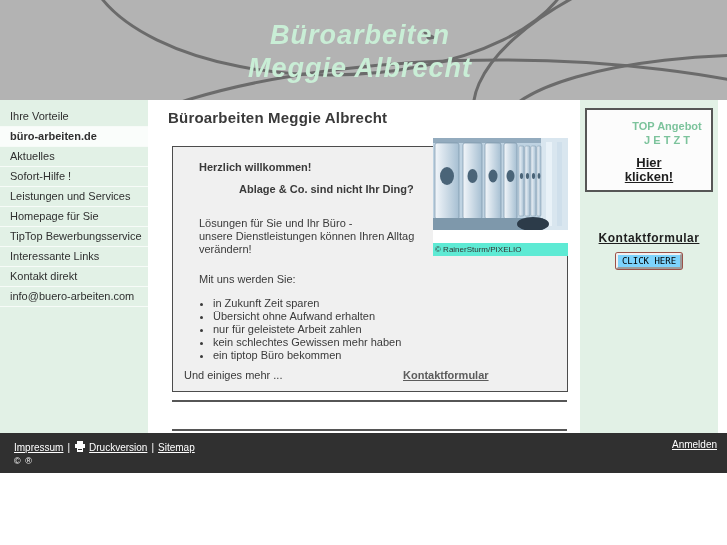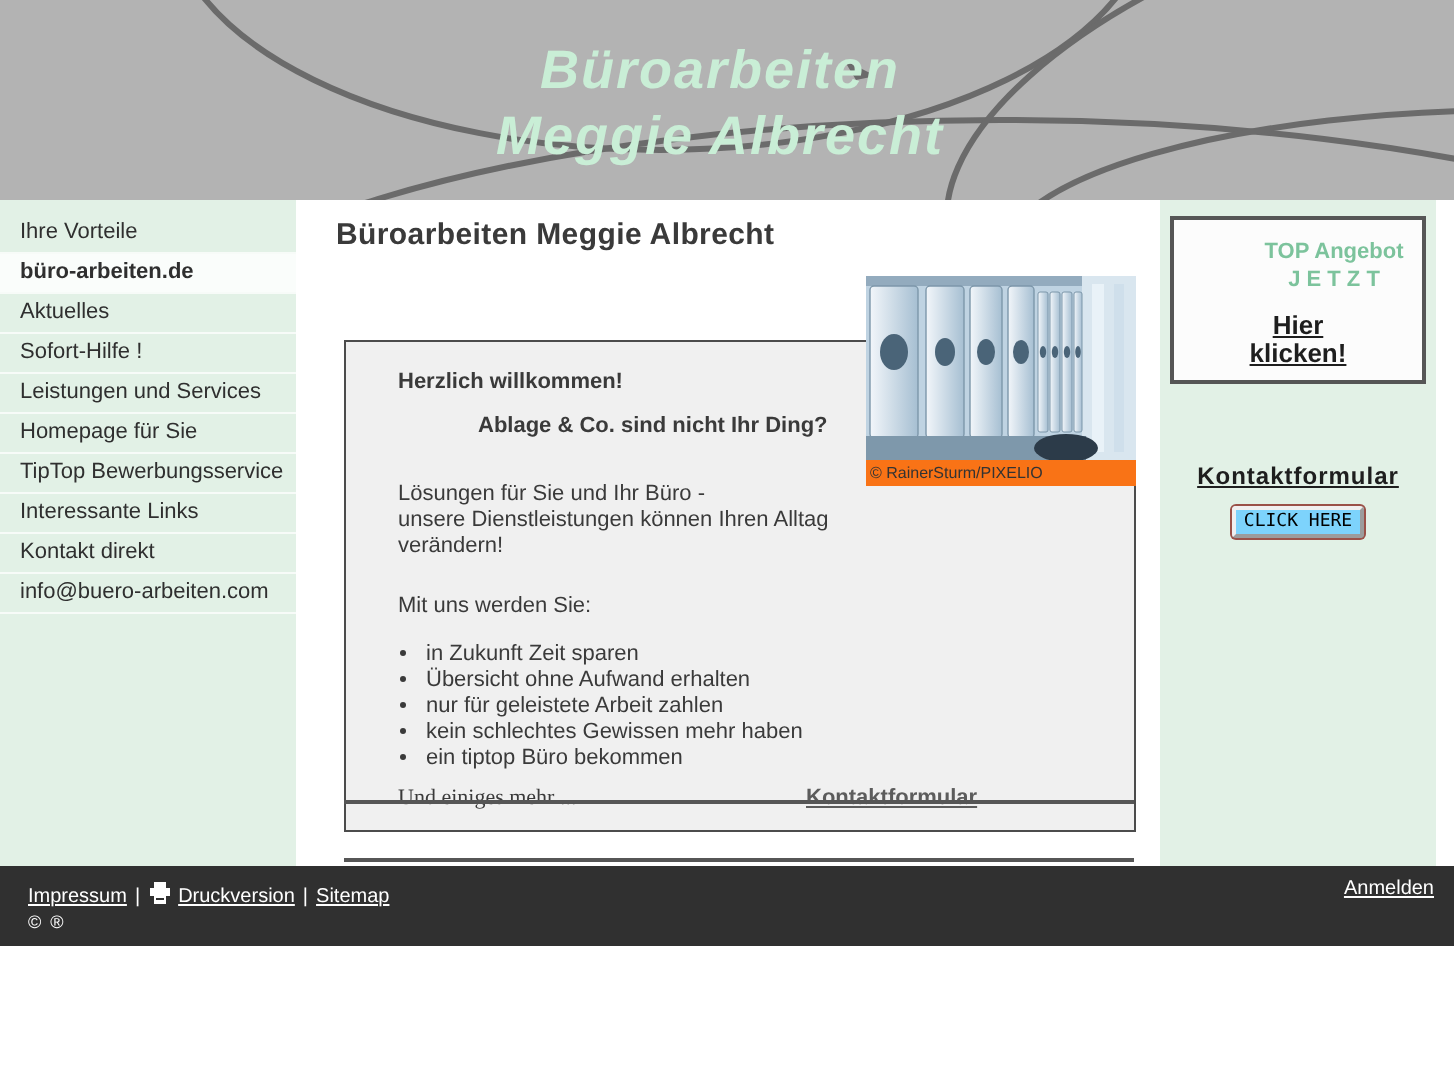--- a/index.html
+++ b/index.html
@@ -31,40 +31,40 @@
   }
   .nav-item.active { background:#fafdfb; font-weight:bold; }
   
   .page-heading {
     position:absolute; left:168px; top:109px; font-size:15px; font-weight:bold;
     color:#3a3a3a; letter-spacing:0.2px;
   }
   .content-box {
     position:absolute; left:172px; top:146px; width:394px; height:244px;
     background:#f0f0f0; border:1px solid #4c4c4c;
-    font-size:11px; color:#3a3a3a;margin-top:24px;
+    font-size:11px; color:#3a3a3a;
   }
   .cb-welcome   { position:absolute; left:26px; top:14px;  font-weight:bold; }
   .cb-question  { position:absolute; left:66px; top:36px;  font-weight:bold; }
   .cb-intro     { position:absolute; left:26px; top:70px;  line-height:13px; }
   .cb-listintro { position:absolute; left:26px; top:126px; }
   .cb-bullets   { position:absolute; left:0;   top:150px; width:370px;
                   margin:0; padding-left:40px; line-height:13px; }
   .cb-bullets li { margin:0; }
-  .cb-more      { position:absolute; left:26px; top:222px;font-family:Liberation Serif, serif; }
+  .cb-more      { position:absolute; left:11px; top:222px; }
   .cb-contact-link {
     position:absolute; left:230px; top:222px; font-weight:bold;
     color:#5c5c5c; text-decoration:underline; cursor:pointer;
   }
   
   .photo-block { position:absolute; left:433px; top:138px; width:135px; background:#ffffff; }
   .photo-block svg { display:block; }
   .photo-caption {
-    height:13px; line-height:13px; background:#f97316; font-size:8px;
-    color:#333333; padding-left:2px;
+    height:13px; line-height:13px; background:#5eead4; font-size:8px;
+    color:#333333; padding-left:2px;margin-top:13px;
   }
   .rule { position:absolute; left:172px; width:395px; border-top:2px solid #565656; }
   .rule-1 { top:400px; } .rule-2 { top:429px; }
   .next-link-wrap { position:absolute; left:172px; top:407px; width:395px; text-align:right;margin-top:40px; }
   .next-link {
     font-size:10px; font-weight:bold; color:#5c5c5c;
     text-decoration:underline; cursor:pointer;
   }
   
   .right-col {

